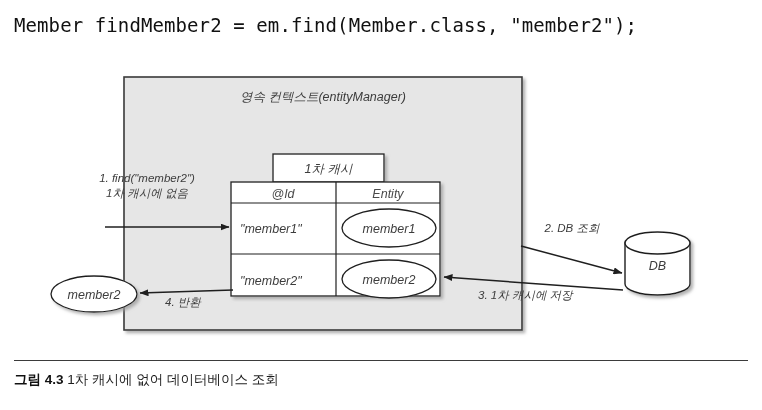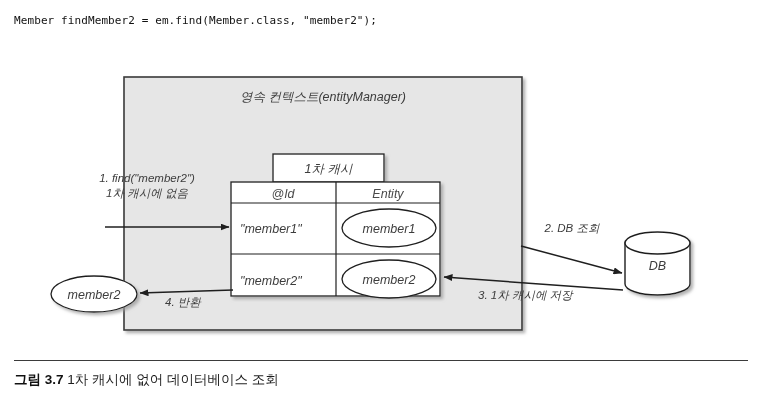--- a/index.html
+++ b/index.html
@@ -19,21 +19,21 @@
     position: absolute;
     left: 0; top: 0;
     width: 762px;
     height: 410px;
   }
   .code-line {
     position: absolute;
     left: 14px;
     top: 14px;
     font-family: "DejaVu Sans Mono", "Liberation Mono", monospace;
-    font-size: 11px;
+    font-size: 19px;
     letter-spacing: 0.1px;
     color: #111111;
     white-space: pre;
   }
   .figure-area {
     position: absolute;
     left: 0;
     top: 60px;
     width: 762px;
     height: 290px;
@@ -139,17 +139,17 @@
       <line x1="623" y1="230" x2="444" y2="217" stroke="#1f1f1f" stroke-width="1.5" marker-end="url(#arrowhead)"></line>
       <text class="diag-text t-lbl" x="478" y="239" text-anchor="start">3. 1차 캐시에 저장</text>
 
       <line x1="233" y1="230" x2="140" y2="233" stroke="#1f1f1f" stroke-width="1.5" marker-end="url(#arrowhead)"></line>
       <text class="diag-text t-lbl" x="165" y="246" text-anchor="start">4. 반환</text>
     </svg>
   </div>
 
   <div class="caption-rule"></div>
   <div class="caption">
-    <span class="cap-num">그림 3.7</span>
+    <span class="cap-num">그림 4.3</span>
     <span>1차 캐시에 없어 데이터베이스 조회</span>
   </div>
 
 </div>
 
 </body></html>

